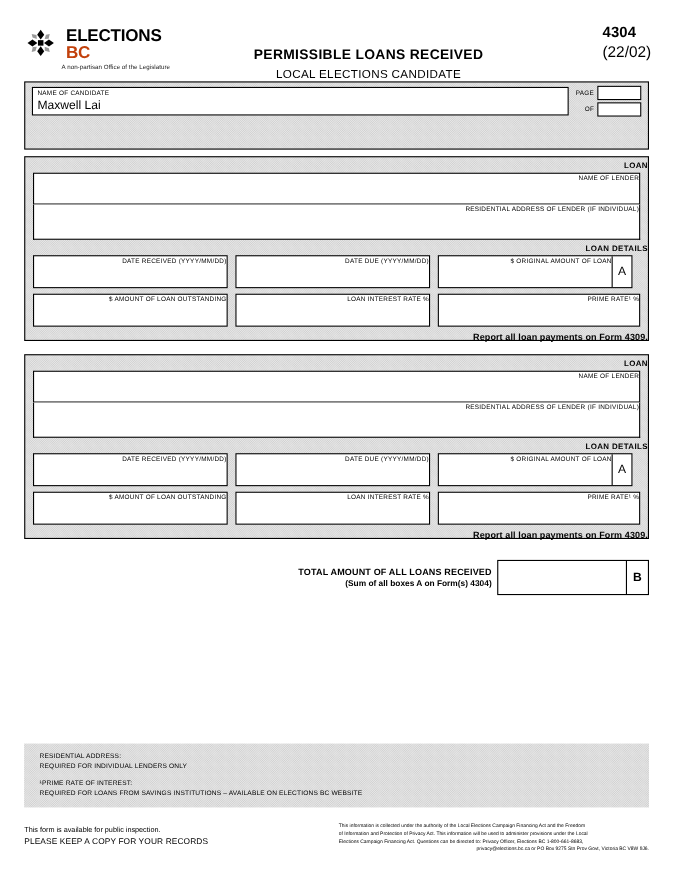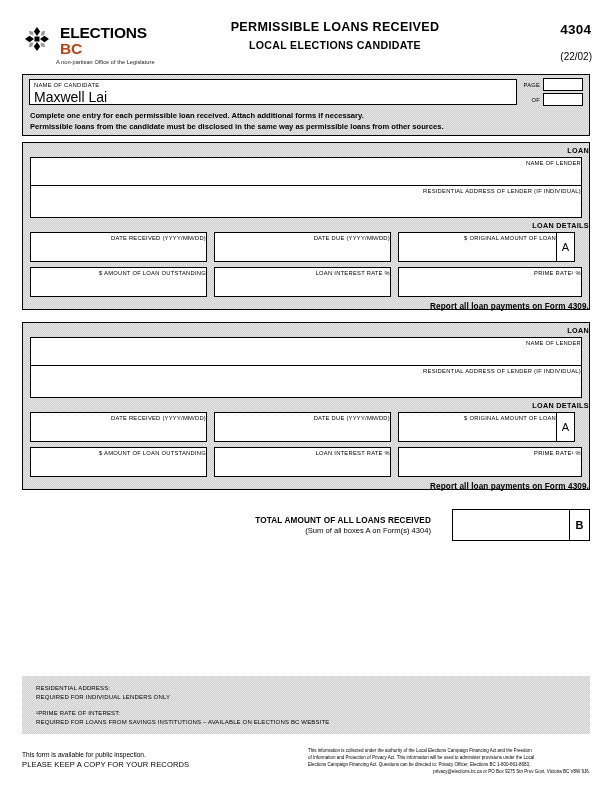--- a/index.html
+++ b/index.html
@@ -33,28 +33,28 @@
   }
   .logo-tag {
     font-size: 5.6px; color: #1a1a1a; margin-top: 2.5px; letter-spacing: 0.05px;
     white-space: nowrap;
   }
 
   .title-block {
     position: absolute; left: 190px; top: 2px; width: 290px; text-align: center;
   }
   .title-main {
-    font-size: 12.6px; font-weight: bold; letter-spacing: 0.3px; line-height: 1.25;
+    font-size: 12.6px; font-weight: bold; letter-spacing: 0.3px; line-height: 1.25; margin-top: 23px;
   }
   .title-sub {
-    font-size: 10.6px; font-weight: bold; letter-spacing: 0.3px; margin-top: 3px;
+    font-size: 10.6px; font-weight: normal; letter-spacing: 0.3px; margin-top: 3px;
   }
   .formno-block { position: absolute; right: 20px; top: 4px; text-align: left; }
   .formno { font-size: 13.5px; font-weight: bold; letter-spacing: 0.2px; }
-  .formver { font-size: 10px; margin-top: 14px; }
+  .formver { font-size: 14px; margin-top: 2px; }
 
   
   .shade {
     background-color: #e6e6e6;
     background-image:
       linear-gradient(45deg, #cfcfcf 25%, transparent 25%, transparent 75%, #cfcfcf 75%),
       linear-gradient(45deg, #cfcfcf 25%, transparent 25%, transparent 75%, #cfcfcf 75%);
     background-size: 2px 2px;
     background-position: 0 0, 1px 1px;
   }
@@ -66,21 +66,21 @@
   .cand-row { position: relative; height: 34px; }
   .cand-box {
     position: absolute; left: 6px; top: 4px; width: 488px; height: 26px;
     border: 1px solid #000; background: #fff;
   }
   .tiny-label {
     font-size: 5.8px; letter-spacing: 0.25px; line-height: 1;
     padding: 3px 0 0 4px; color: #000;
   }
   .field-value {
-    font-size: 14px; padding: 1px 12px 0 4px; line-height: 1.1;
+    font-size: 11px; padding: 1px 12px 0 4px; line-height: 1.1;
   }
   .page-of {
     position: absolute; right: 6px; top: 3px; width: 66px;
   }
   .page-of-row { display: flex; align-items: center; justify-content: flex-end; height: 13px; margin-bottom: 2px; }
   .page-of-lbl { font-size: 5.8px; margin-right: 3px; letter-spacing: 0.2px; }
   .page-of-box { width: 40px; height: 13px; border: 1px solid #000; background: #fff; }
 
   .instructions {
     position: absolute; left: 7px; bottom: 3px; width: 556px;
@@ -119,23 +119,23 @@
   }
   .report-line {
     font-size: 8.2px; font-weight: bold; padding: 5px 0 0 7px; letter-spacing: 0.1px;
   }
 
   
   #total-row {
     position: absolute; left: 22px; top: 508px; width: 568px; height: 34px;
     display: flex; align-items: center; justify-content: flex-end;
   }
-  .total-labels { text-align: right; margin-right: 21px; }
+  .total-labels { text-align: right; margin-right: 5px; }
   .total-l1 { font-size: 8.2px; font-weight: bold; letter-spacing: 0.15px; }
-  .total-l2 { font-size: 7.6px; font-weight: normal; margin-top: 1px; }
+  .total-l2 { font-size: 7.6px; font-weight: bold; margin-top: 1px; }
   .total-box-wrap { display: flex; border: 1px solid #000; height: 32px; background: #fff; }
   .total-box { width: 116px; }
   .total-letter {
     width: 20px; border-left: 1px solid #000; display: flex;
     align-items: center; justify-content: center; font-size: 11px; font-weight: bold;
   }
 
   
   #footnotes {
     position: absolute; left: 22px; top: 676px; width: 568px; height: 58px;
@@ -210,24 +210,20 @@
         <div class="page-of-row">
           <span class="page-of-lbl">PAGE</span>
           <span class="page-of-box"></span>
         </div>
         <div class="page-of-row">
           <span class="page-of-lbl">OF</span>
           <span class="page-of-box"></span>
         </div>
       </div>
     </div>
-    <div class="instructions">
-      <div>Complete one entry for each permissible loan received. Attach additional forms if necessary.</div>
-      <div>Permissible loans from the candidate must be disclosed in the same way as permissible loans from other sources.</div>
-    </div>
   </div>
 
   <div class="loan-block shade" id="loan-block-1">
     <div class="section-head">LOAN</div>
     <div class="inner-box h-name">
       <div class="tiny-label">NAME OF LENDER</div>
       <div class="field-value"></div>
     </div>
     <div class="inner-box h-addr">
       <div class="tiny-label">RESIDENTIAL ADDRESS OF LENDER (IF INDIVIDUAL)</div>

